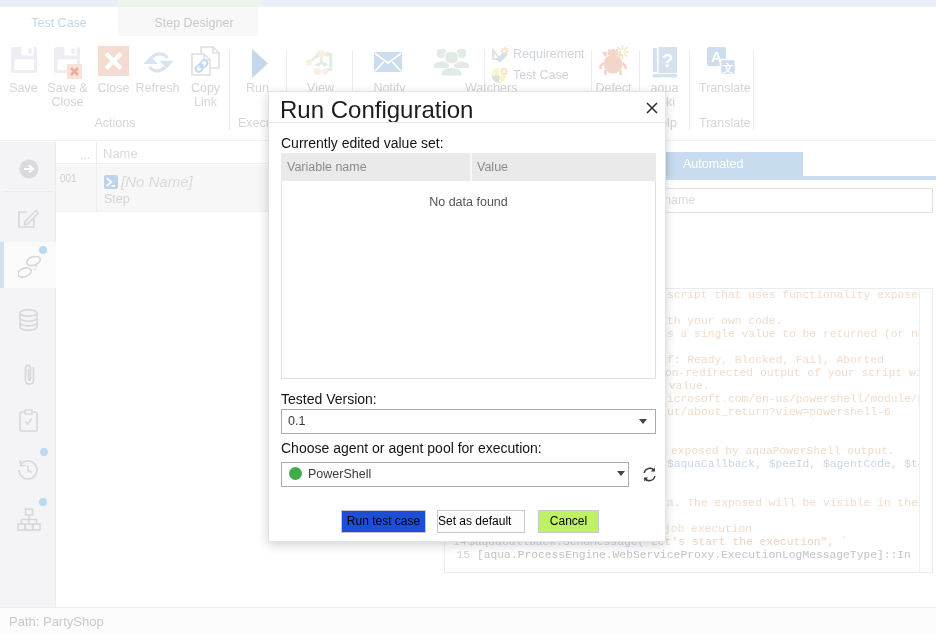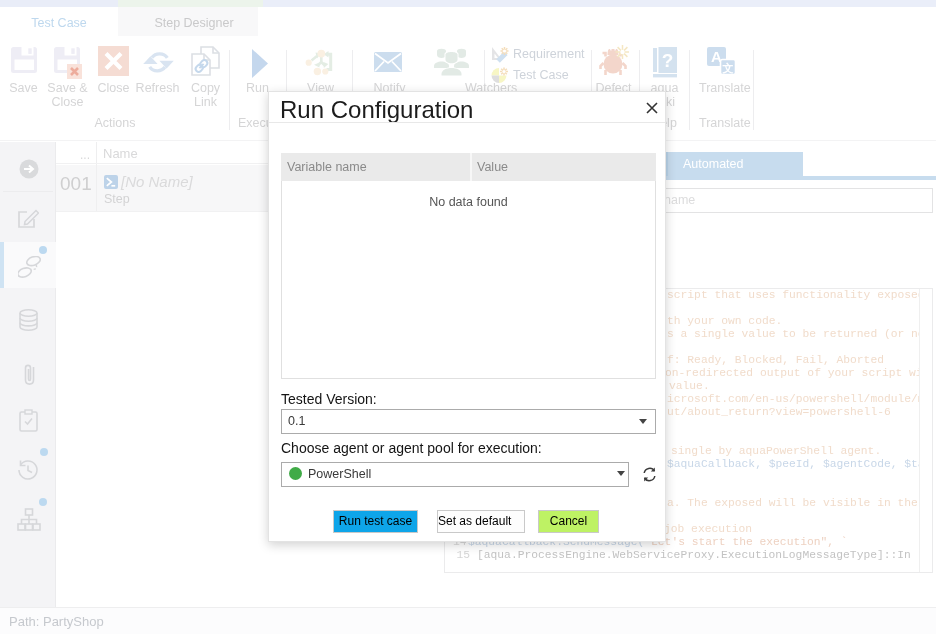--- a/index.html
+++ b/index.html
@@ -225,21 +225,21 @@
   <div class="abs" style="left:40px;top:448px;width:8px;height:8px;border-radius:50%;background:#bcd9f0;"></div>
   <div class="abs" style="left:39px;top:498px;width:8px;height:8px;border-radius:50%;background:#bcd9f0;"></div>
 
   <div class="abs" style="left:96px;top:142px;width:1px;height:69px;background:#eeeeef;"></div>
   <div class="abs" style="left:56px;top:163px;width:380px;height:1px;background:#f1f1f2;"></div>
   <div class="abs" style="left:60px;top:148px;width:30px;text-align:right;color:#d8d8d9;font-size:12px;">...</div>
   <div class="abs" style="left:103px;top:146px;color:#d9d9da;font-size:13px;">Name</div>
   <div class="abs" style="left:56px;top:165px;width:380px;height:46px;background:#f7f7f8;"></div>
   <div class="abs" style="left:96px;top:165px;width:1px;height:46px;background:#efeff0;"></div>
   <div class="abs" style="left:56px;top:211px;width:380px;height:1px;background:#f1f1f2;"></div>
-  <div class="abs" style="left:60px;top:173px;width:31px;text-align:left;color:#cfcfd0;font-size:19px;">001</div>
+  <div class="abs" style="left:60px;top:173px;width:31px;text-align:left;color:#cfcfd0;font-size:10px;">001</div>
   <div class="abs" id="psicon" style="left:104px;top:175px;"><svg width="14" height="14" viewBox="0 0 14 14">
         <rect x="0" y="0" width="14" height="14" rx="2" fill="#bdd3e9"></rect>
         <path d="M2.8 3.2 L7.4 7 L2.8 10.8" fill="none" stroke="#fff" stroke-width="1.7"></path>
         <path d="M7.4 10.8 L11.2 10.8" stroke="#fff" stroke-width="1.7"></path>
       </svg></div>
   <div class="abs" style="left:121px;top:173px;color:#dadadb;font-size:15px;font-style:italic;">[No Name]</div>
   <div class="abs" style="left:104px;top:192px;color:#d3d3d4;font-size:12.5px;">Step</div>
 
   <div class="abs" style="left:664px;top:152px;width:4px;height:24px;background:#bad4ea;"></div>
   <div class="abs" style="left:668px;top:152px;width:135px;height:24px;background:#c7dcee;"></div>
@@ -252,40 +252,41 @@
   <div class="abs" style="left:919px;top:289px;width:1px;height:283px;background:#efefef;"></div>
   <div id="codewrap" class="abs" style="left:444px;top:288px;width:475px;height:285px;overflow:hidden;">
     <div class="abs code" style="left:223px;top:1px;color:#f1dccb;">script that uses functionality exposed</div>
     <div class="abs code" style="left:223px;top:27px;color:#f1dccb;">th your own code.</div>
     <div class="abs code" style="left:223px;top:40px;color:#f1dccb;">s a single value to be returned (or no</div>
     <div class="abs code" style="left:223px;top:66px;color:#f1dccb;">f: Ready, Blocked, Fail, Aborted</div>
     <div class="abs code" style="left:221px;top:79px;color:#f1dccb;">on-redirected output of your script wi</div>
     <div class="abs code" style="left:225px;top:92px;color:#f1dccb;">value.</div>
     <div class="abs code" style="left:223px;top:105px;color:#f1dccb;">icrosoft.com/en-us/powershell/module/m</div>
     <div class="abs code" style="left:223px;top:118px;color:#f1dccb;">ut/about_return?view=powershell-6</div>
-    <div class="abs code" style="left:227px;top:157px;color:#f1dccb;">single by aquaPowerShell agent.</div>
+    <div class="abs code" style="left:227px;top:157px;color:#f1dccb;">exposed by aquaPowerShell output.</div>
     <div class="abs code" style="left:223px;top:170px;color:#c8d7e8;">$aquaCallback, $peeId, $agentCode, $ta</div>
     <div class="abs code" style="left:223px;top:209px;color:#f1dccb;">a. The exposed will be visible in the</div>
     <div class="abs code" style="left:220px;top:235px;color:#f1dccb;">job execution</div>
     <div class="abs code" style="left:9px;top:248px;color:#dadada;">14</div>
     <div class="abs code" style="left:24px;top:248px;"><span style="color:#c8d7e8;">$aquaCallback.SendMessage(</span><span style="color:#eed2c2;">"Let's start the execution", `</span></div>
     <div class="abs code" style="left:12.5px;top:261px;color:#d6d6d6;">15</div>
     <div class="abs code" style="left:33px;top:261px;color:#c3c3c3;">[aqua.ProcessEngine.WebServiceProxy.ExecutionLogMessageType]::In</div>
   </div>
 
   <div class="abs" style="left:0;top:607px;width:936px;height:1px;background:#eeeeef;"></div>
   <div class="abs" style="left:0;top:608px;width:936px;height:26px;background:#fcfcfd;"></div>
   <div class="abs" style="left:9px;top:614px;color:#c6c9ce;font-size:13px;">Path: PartyShop</div>
 
   <div class="abs" id="dialog" style="left:268px;top:91px;width:398px;height:451px;background:#fff;border:1px solid #e3e3e3;box-sizing:border-box;box-shadow:0 3px 10px rgba(0,0,0,0.18);">
     <div class="abs" style="left:11px;top:4px;color:#1c1c1c;font-size:24px;">Run Configuration</div>
     <svg class="abs" style="left:376px;top:9px;" width="14" height="14" viewBox="0 0 14 14">
         <path d="M2 2 L12 12 M12 2 L2 12" stroke="#333" stroke-width="1.6"></path>
       </svg>
     <div class="abs" style="left:0;top:30px;width:396px;height:1px;background:#e8e8e8;"></div>
+    <div class="abs" style="left:12px;top:43px;color:#141414;font-size:14px;">Currently edited value set:</div>
 
     <div class="abs" style="left:12px;top:61px;width:375px;height:28px;background:#eaeaea;"></div>
     <div class="abs" style="left:18px;top:68px;color:#8a8a8a;font-size:12.5px;">Variable name</div>
     <div class="abs" style="left:208px;top:68px;color:#8a8a8a;font-size:12.5px;">Value</div>
     <div class="abs" style="left:201px;top:61px;width:2px;height:28px;background:#f7f7f7;"></div>
     <div class="abs" style="left:12px;top:89px;width:375px;height:198px;border:1px solid #e0e0e0;border-top:none;box-sizing:border-box;background:#fff;"></div>
     <div class="abs" style="left:12px;top:103px;width:375px;text-align:center;color:#555;font-size:12.5px;">No data found</div>
 
     <div class="abs" style="left:12px;top:299px;color:#141414;font-size:14px;">Tested Version:</div>
     <div class="abs" style="left:12px;top:317px;width:375px;height:25px;border:1px solid #ababab;box-sizing:border-box;background:#fff;"></div>
@@ -297,17 +298,17 @@
     <div class="abs" style="left:20px;top:375px;width:13px;height:13px;border-radius:50%;background:#40ab47;"></div>
     <div class="abs" style="left:39px;top:375px;color:#3a3a3a;font-size:12.5px;">PowerShell</div>
     <div class="abs" style="left:348px;top:379px;width:0;height:0;border-left:4px solid transparent;border-right:4px solid transparent;border-top:5px solid #444;"></div>
     <svg class="abs" style="left:372px;top:374px;" width="17" height="17" viewBox="0 0 17 17">
       <path d="M13.5 5.0 A5.6 5.6 0 0 0 3.2 7.0" fill="none" stroke="#3a3a3a" stroke-width="1.5"></path>
       <path d="M3.5 12.0 A5.6 5.6 0 0 0 13.8 10.0" fill="none" stroke="#3a3a3a" stroke-width="1.5"></path>
       <path d="M13.8 1.5 L13.8 5.5 L9.8 5.5 Z" fill="#3a3a3a"></path>
       <path d="M3.2 15.5 L3.2 11.5 L7.2 11.5 Z" fill="#3a3a3a"></path>
     </svg>
 
-    <div class="abs" style="left:64px;top:418px;width:85px;height:23px;border:1px solid #c9c9c9;box-sizing:border-box;background:#0ea5e9;text-align:center;line-height:21px;font-size:12px;color:#000;">Run test case</div>
+    <div class="abs" style="left:72px;top:418px;width:85px;height:23px;border:1px solid #c9c9c9;box-sizing:border-box;background:#1d4ed8;text-align:center;line-height:21px;font-size:12px;color:#000;">Run test case</div>
     <div class="abs" style="left:168px;top:418px;width:88px;height:23px;border:1px solid #c9c9c9;box-sizing:border-box;background:#fdfdfd;line-height:21px;font-size:12px;color:#000;">Set as default</div>
     <div class="abs" style="left:269px;top:418px;width:61px;height:23px;border:1px solid #c9c9c9;box-sizing:border-box;background:#bef264;text-align:center;line-height:21px;font-size:12px;color:#000;">Cancel</div>
   </div>
 </div>
 
 </body></html>

